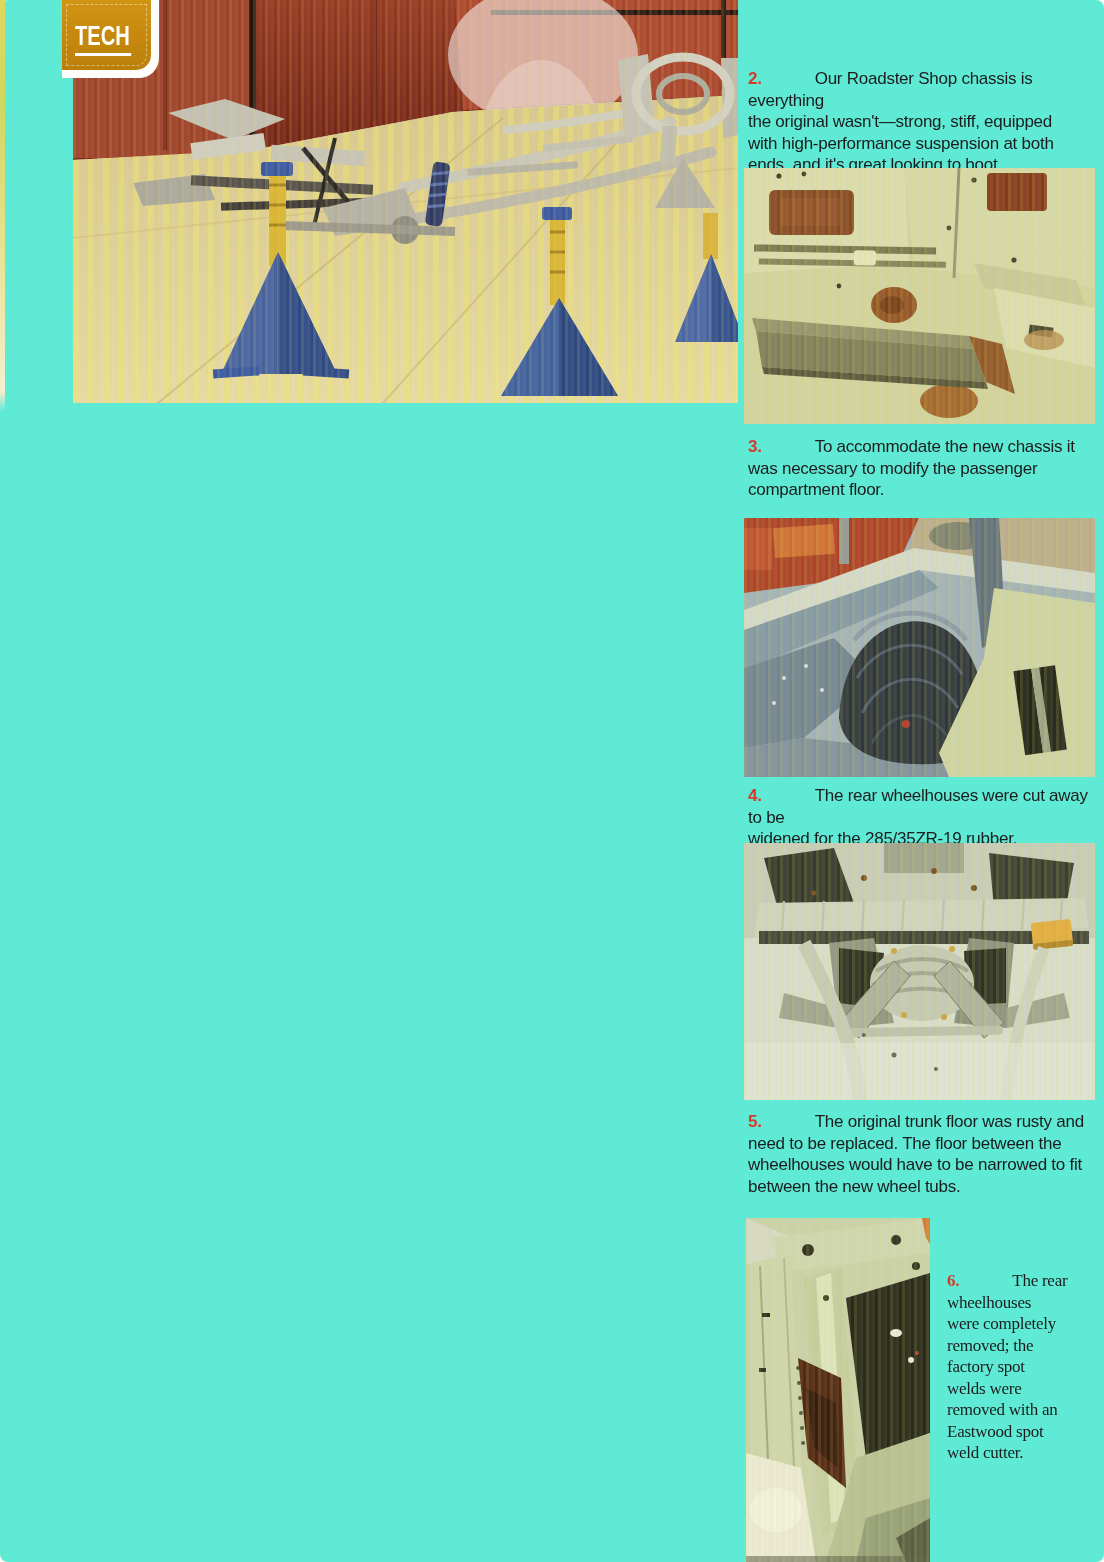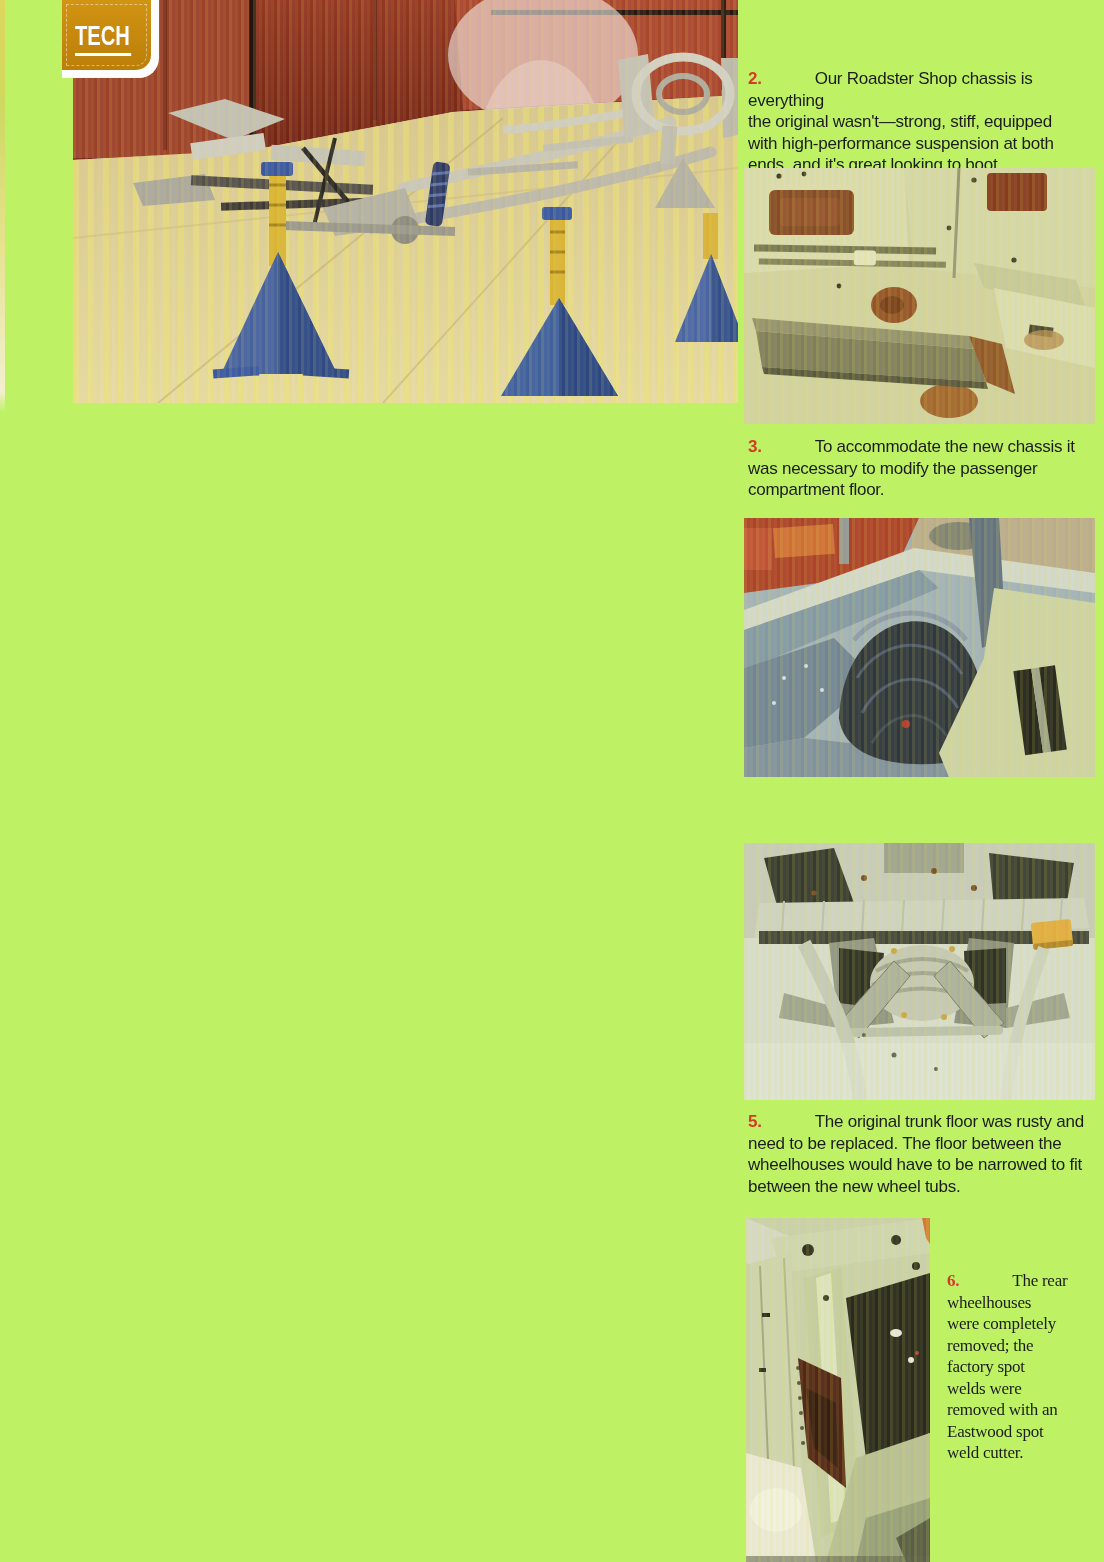--- a/index.html
+++ b/index.html
@@ -3,21 +3,21 @@
 <meta charset="utf-8">
 <style>
   html,body{margin:0;padding:0;}
   body{
     width:1104px;height:1562px;
     background:#fbfaf7;
     font-family:"Liberation Sans", sans-serif;
     position:relative;
     overflow:hidden;
   }
-  .page{position:absolute;inset:0;background:#bef264;}
+  .page{position:absolute;inset:0;background:#5eead4;border-radius:8px;}
   .page-edge{
     position:absolute;left:0;top:0;width:5px;height:412px;
     background:linear-gradient(180deg,#dfd75e,#cfd85e 25%,#e6e290 60%,#f3efcf 95%,rgba(243,239,207,0));
   }
   
   .photo{position:absolute;overflow:hidden;background:#ccc;}
   .photo svg{display:block;width:100%;height:100%;}
   .photo::after{ 
     content:"";position:absolute;inset:0;pointer-events:none;
     background:repeating-linear-gradient(90deg,
@@ -275,20 +275,24 @@
         <g transform="rotate(-8 295 192)">
           <rect x="275" y="150" width="18" height="85" fill="#1b1c16"></rect>
           <rect x="293" y="150" width="8" height="85" fill="#9aa08a"></rect>
           <rect x="301" y="150" width="16" height="85" fill="#20211a"></rect>
         </g>
       </g>
       <rect width="351" height="259" fill="rgba(210,220,150,0.06)"></rect>
     </svg>
   </div>
 
+  <div class="caption caption-4">
+    <span class="cap-num">4.</span><span class="cap-text">The rear wheelhouses were cut away to be
+widened for the 285/35ZR-19 rubber.</span>
+  </div>
 
   <div class="photo photo-c">
     <svg viewBox="0 0 351 257" preserveAspectRatio="none">
       <rect width="351" height="257" fill="#d7dcd2"></rect>
       <g>
         <rect width="351" height="95" fill="#c5cabe"></rect>
         <polygon points="20,15 90,5 110,60 35,70" fill="#2c2f28"></polygon>
         <polygon points="245,10 330,20 320,75 250,65" fill="#31342c"></polygon>
         <rect x="140" y="0" width="80" height="30" fill="#9aa091"></rect>
         <circle cx="120" cy="35" r="3" fill="#7a4a22"></circle>

